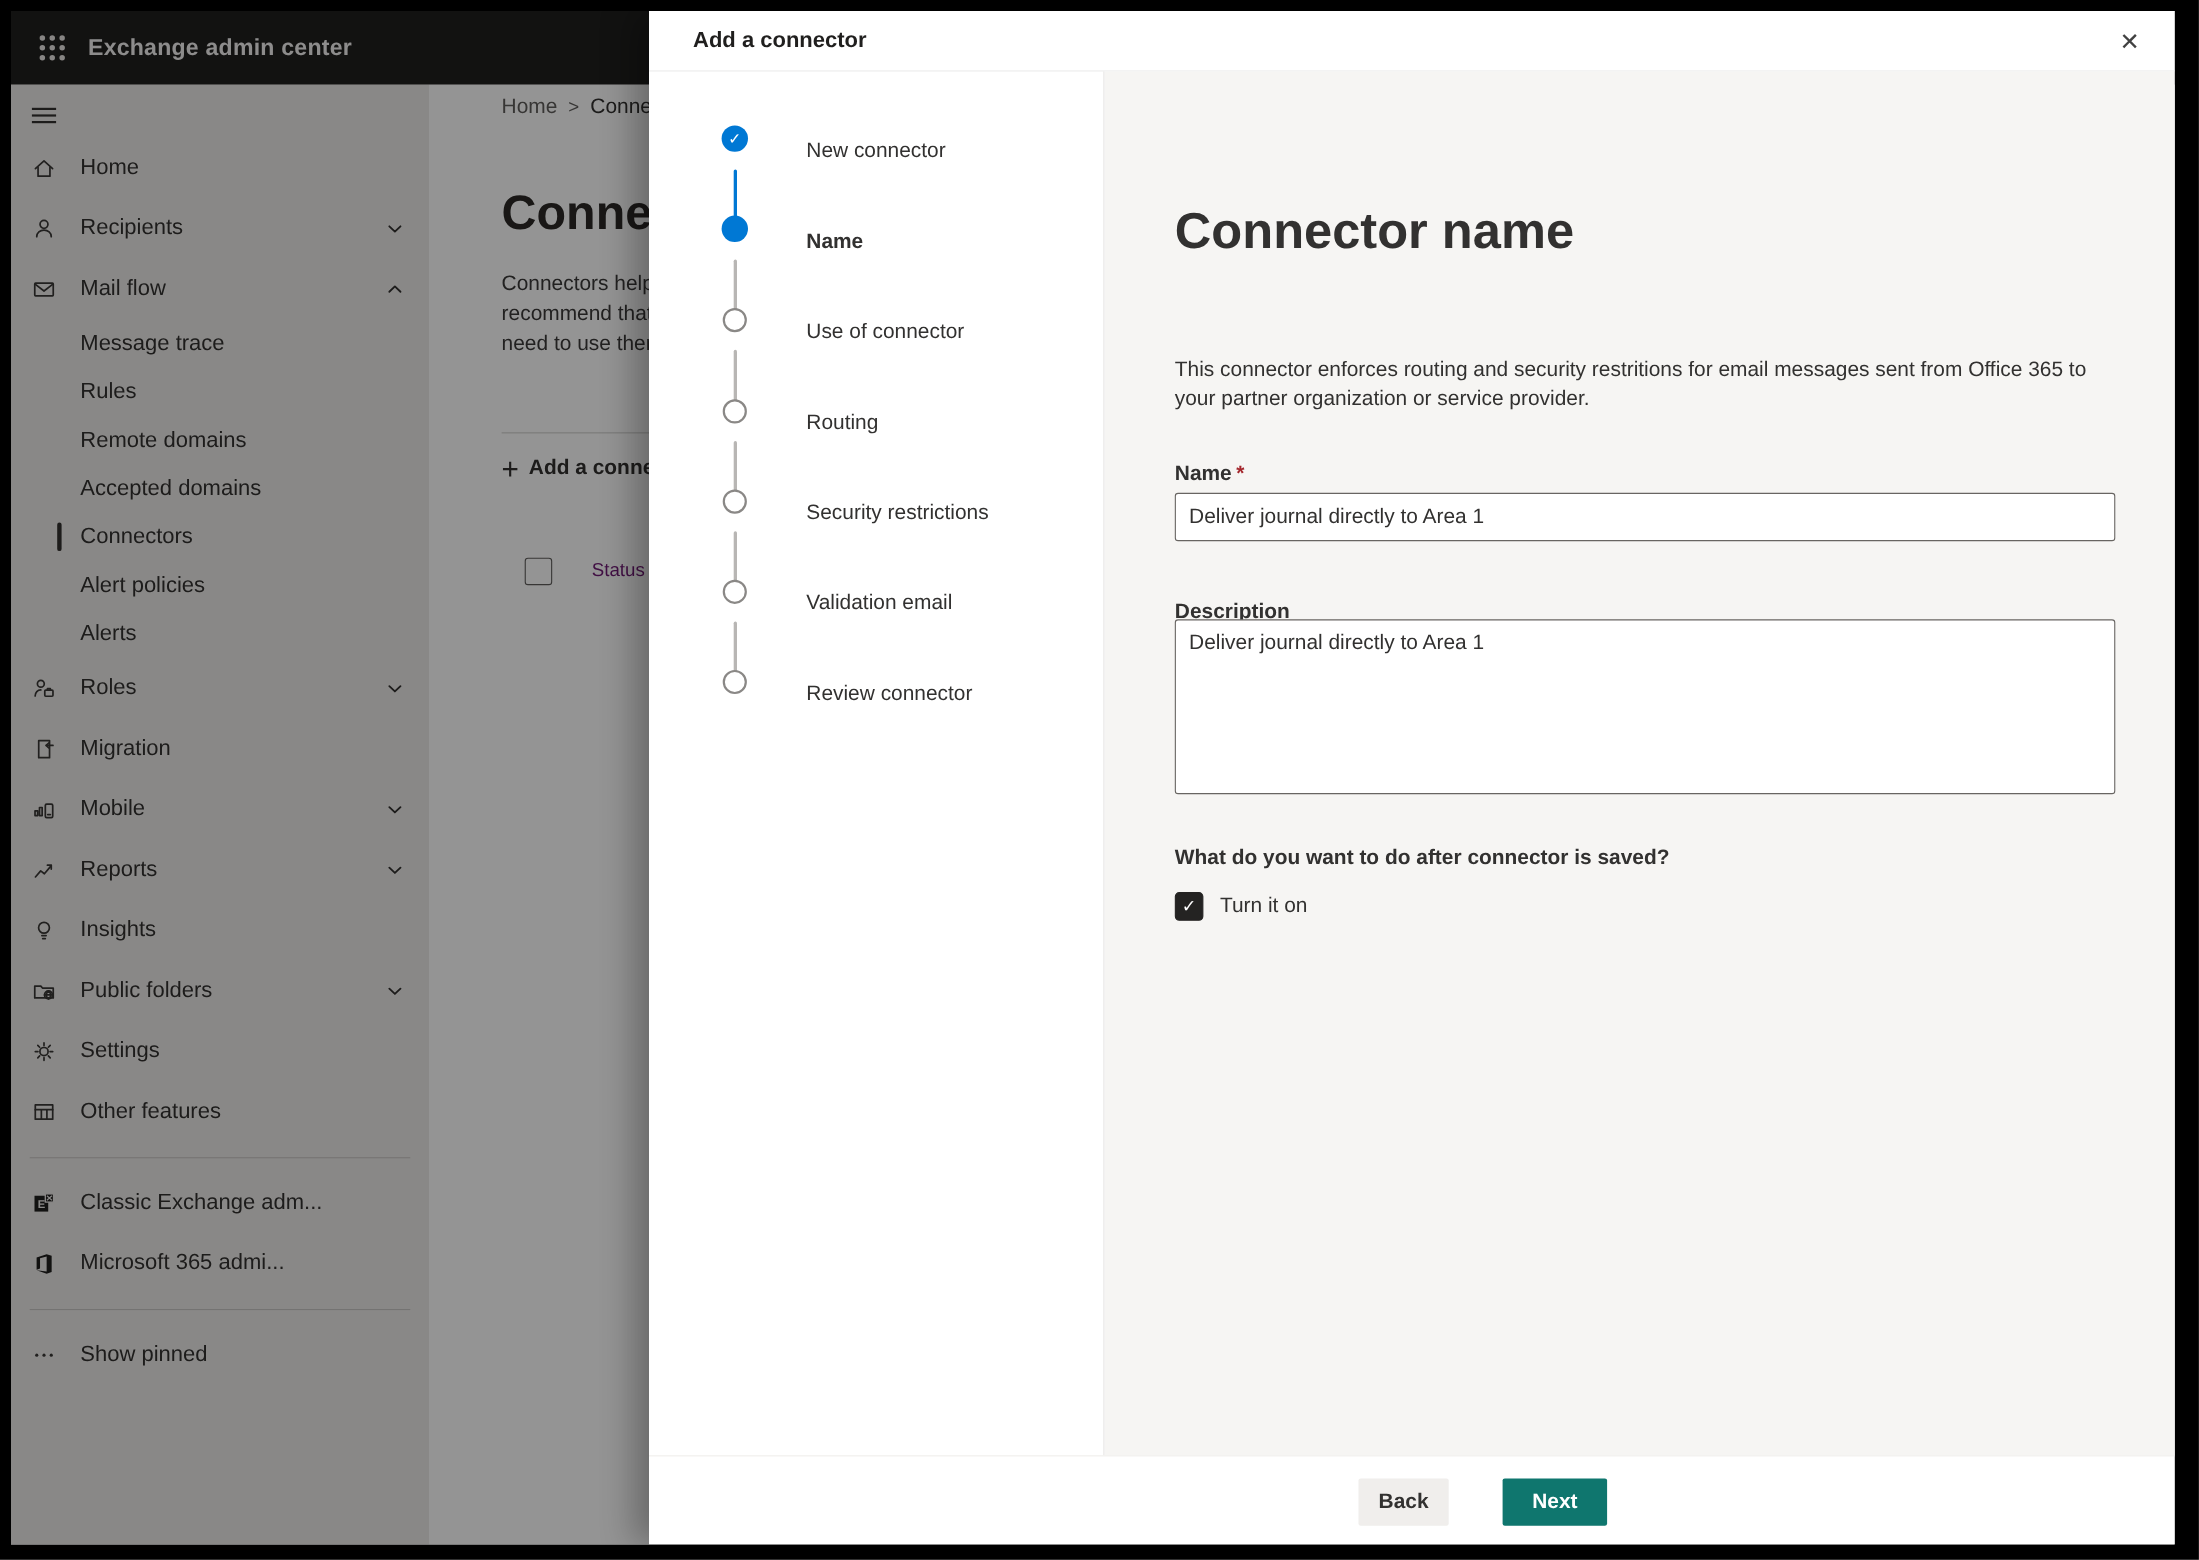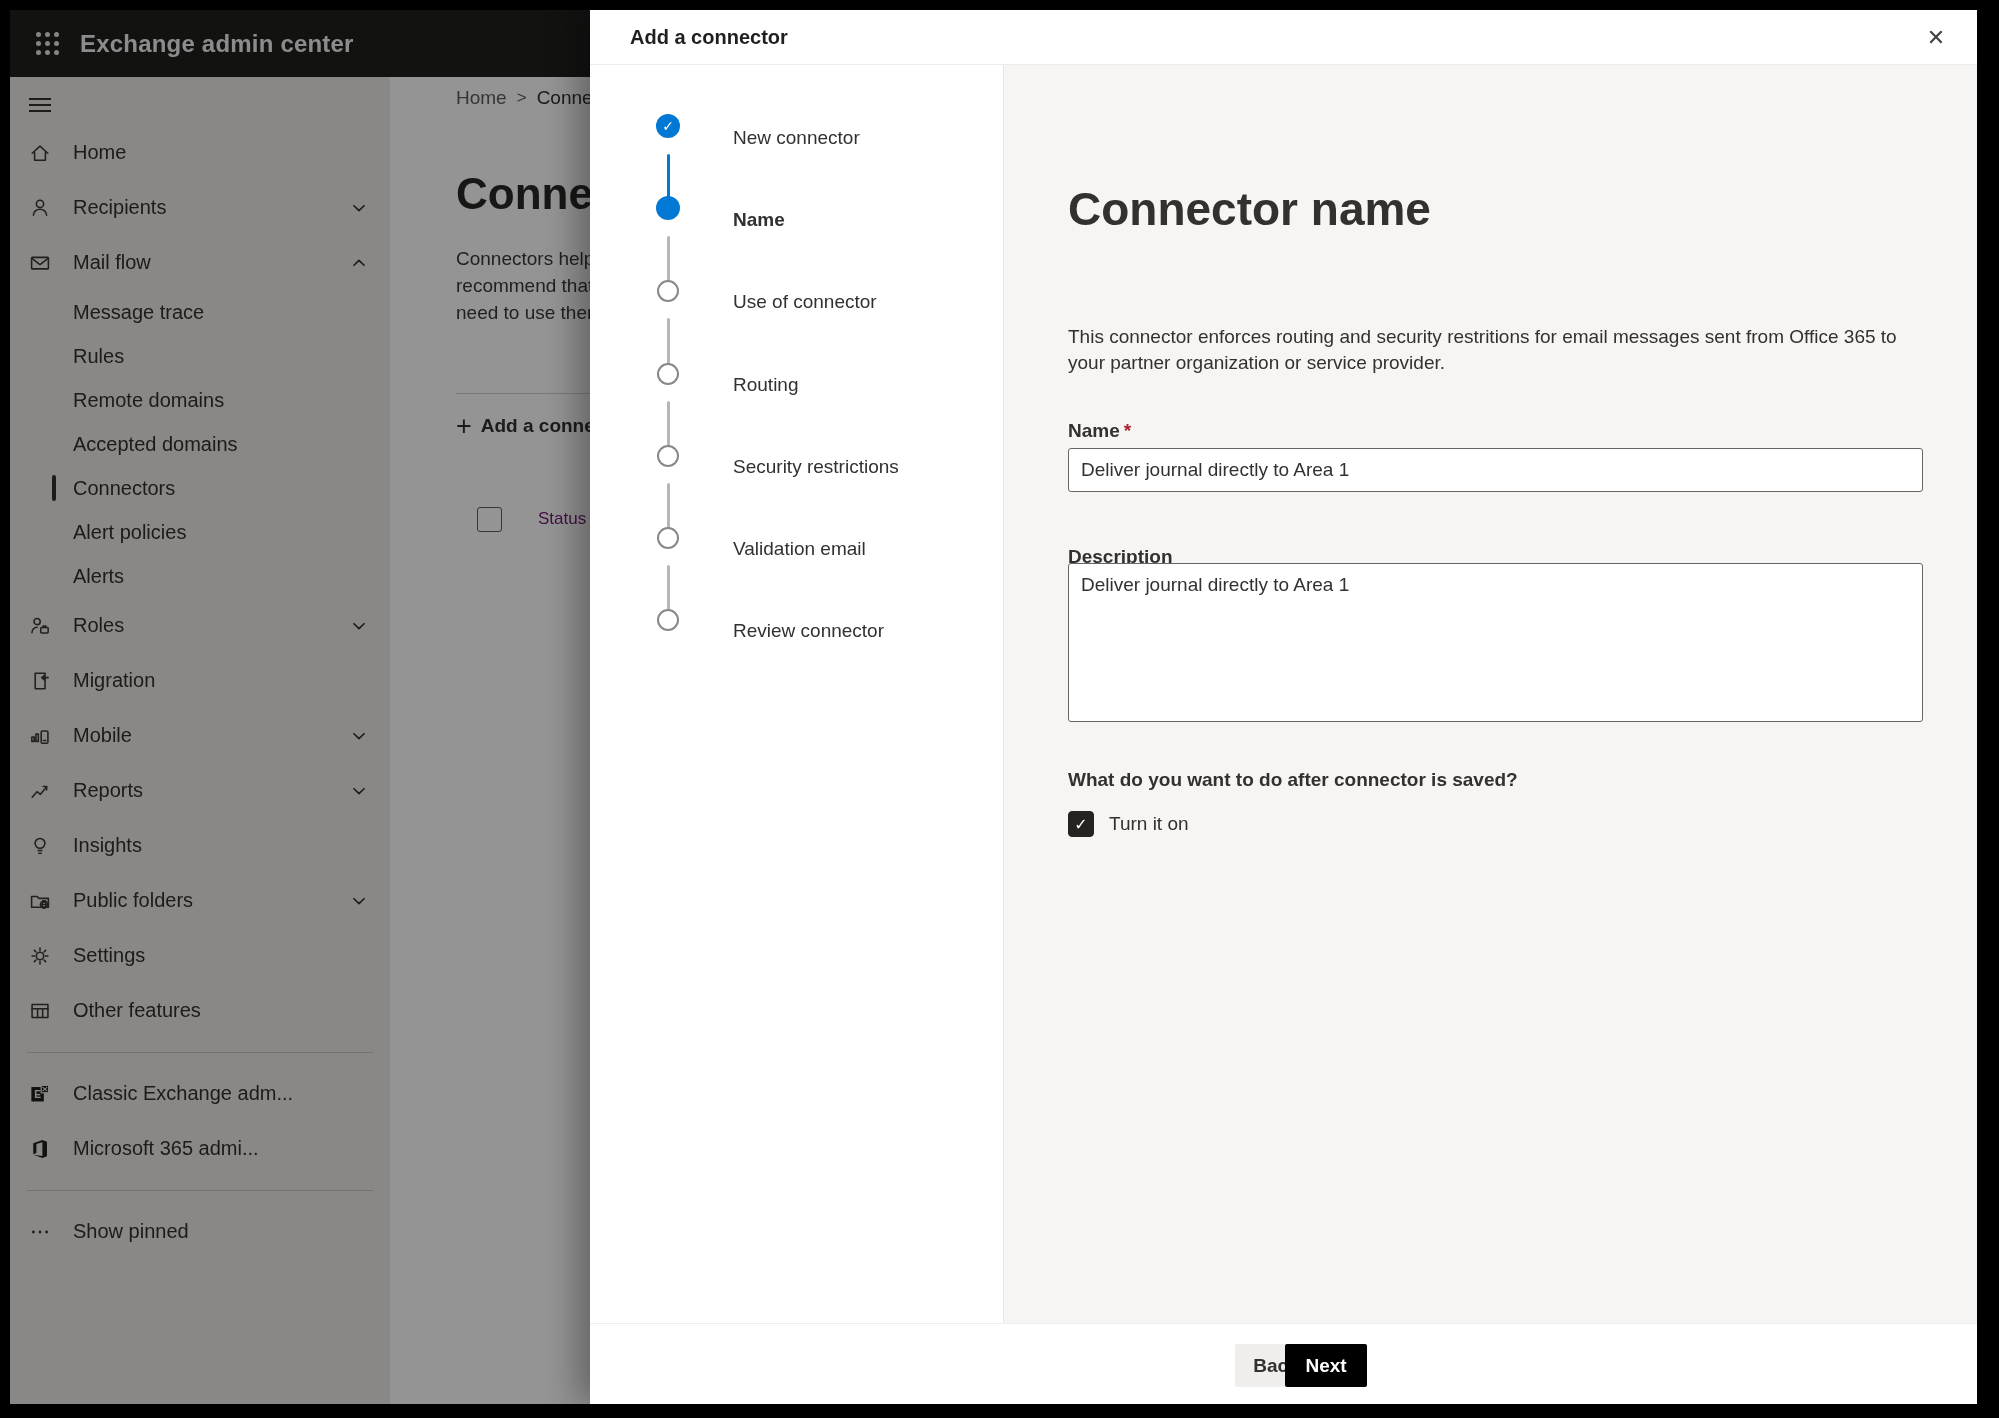--- a/index.html
+++ b/index.html
@@ -5,21 +5,21 @@
   * { margin:0; padding:0; box-sizing:border-box; }
   html,body { width:1999px; height:1418px; }
   body { background:#000; font-family:"Liberation Sans","DejaVu Sans",sans-serif; overflow:hidden; }
   .screen { position:absolute; left:10px; top:10px; width:1967px; height:1394px; background:#fff; overflow:hidden; }
 
   
   .topbar { position:absolute; left:0; top:0; right:0; height:67px; background:#201f1e; z-index:1; }
   .waffle { position:absolute; left:14px; top:10px; width:46px; height:46px; display:grid; place-items:center; cursor:pointer; }
   .waffle-grid { display:grid; grid-template-columns:repeat(3,5px); grid-template-rows:repeat(3,5px); gap:4px; }
   .waffle-grid i { background:#e8e6e3; border-radius:50%; }
-  .topbar-title { position:absolute; left:70px; top:0; height:67px; display:flex; align-items:center; color:#f3f2f1; font-size:24px; font-weight:600; letter-spacing:.2px; }
+  .topbar-title { position:absolute; left:70px; top:0; height:67px; display:flex; align-items:center; color:#f3f2f1; font-size:21px; font-weight:600; letter-spacing:.2px; }
 
   
   .sidebar { position:absolute; left:0; top:67px; width:380px; bottom:0; background:#edebe9; z-index:1; color:#323130; }
   .sb-scroll { position:absolute; inset:0; padding-top:8px; }
   .hamburger { height:40px; display:flex; align-items:center; padding-left:19px; cursor:pointer; }
   .hamburger .bars { width:22px; }
   .hamburger .bars i { display:block; height:2px; background:#323130; margin:4px 0; }
   .sb-item { position:relative; display:flex; align-items:center; cursor:pointer; }
   .sb-item.top { height:55px; }
   .sb-item.sub { height:44px; }
@@ -80,21 +80,21 @@
   .w-question { position:absolute; left:478px; top:759px; font-size:19px; font-weight:700; color:#323130; }
   .turn-row { position:absolute; left:478px; top:801px; display:flex; align-items:center; gap:15px; cursor:pointer; }
   .cbox { width:26px; height:26px; border-radius:4px; border:1.5px solid #242322; background:#fff; display:grid; place-items:center; color:#fff; font-size:16px; }
   .cbox.checked { background:#242322; }
   .turn-lbl { font-size:19px; color:#323130; }
 
   
   .m-footer-line { position:absolute; left:0; right:0; top:1313px; height:1px; background:#efeeec; }
   .btn { position:absolute; top:1334px; height:43px; border:none; border-radius:2px; font-size:19px; font-weight:600; font-family:"Liberation Sans","DejaVu Sans",sans-serif; cursor:pointer; }
   .btn-back { left:645px; width:82px; background:#f0eeec; color:#323130; }
-  .btn-next { left:695px; width:82px; background:#000000; color:#fff; }
+  .btn-next { left:776px; width:95px; background:#0f766e; color:#fff; }
 </style>
 </head>
 <body>
 
 <div class="screen">
 
   <header class="topbar">
     <div class="waffle">
       <div class="waffle-grid">
         <i></i>

